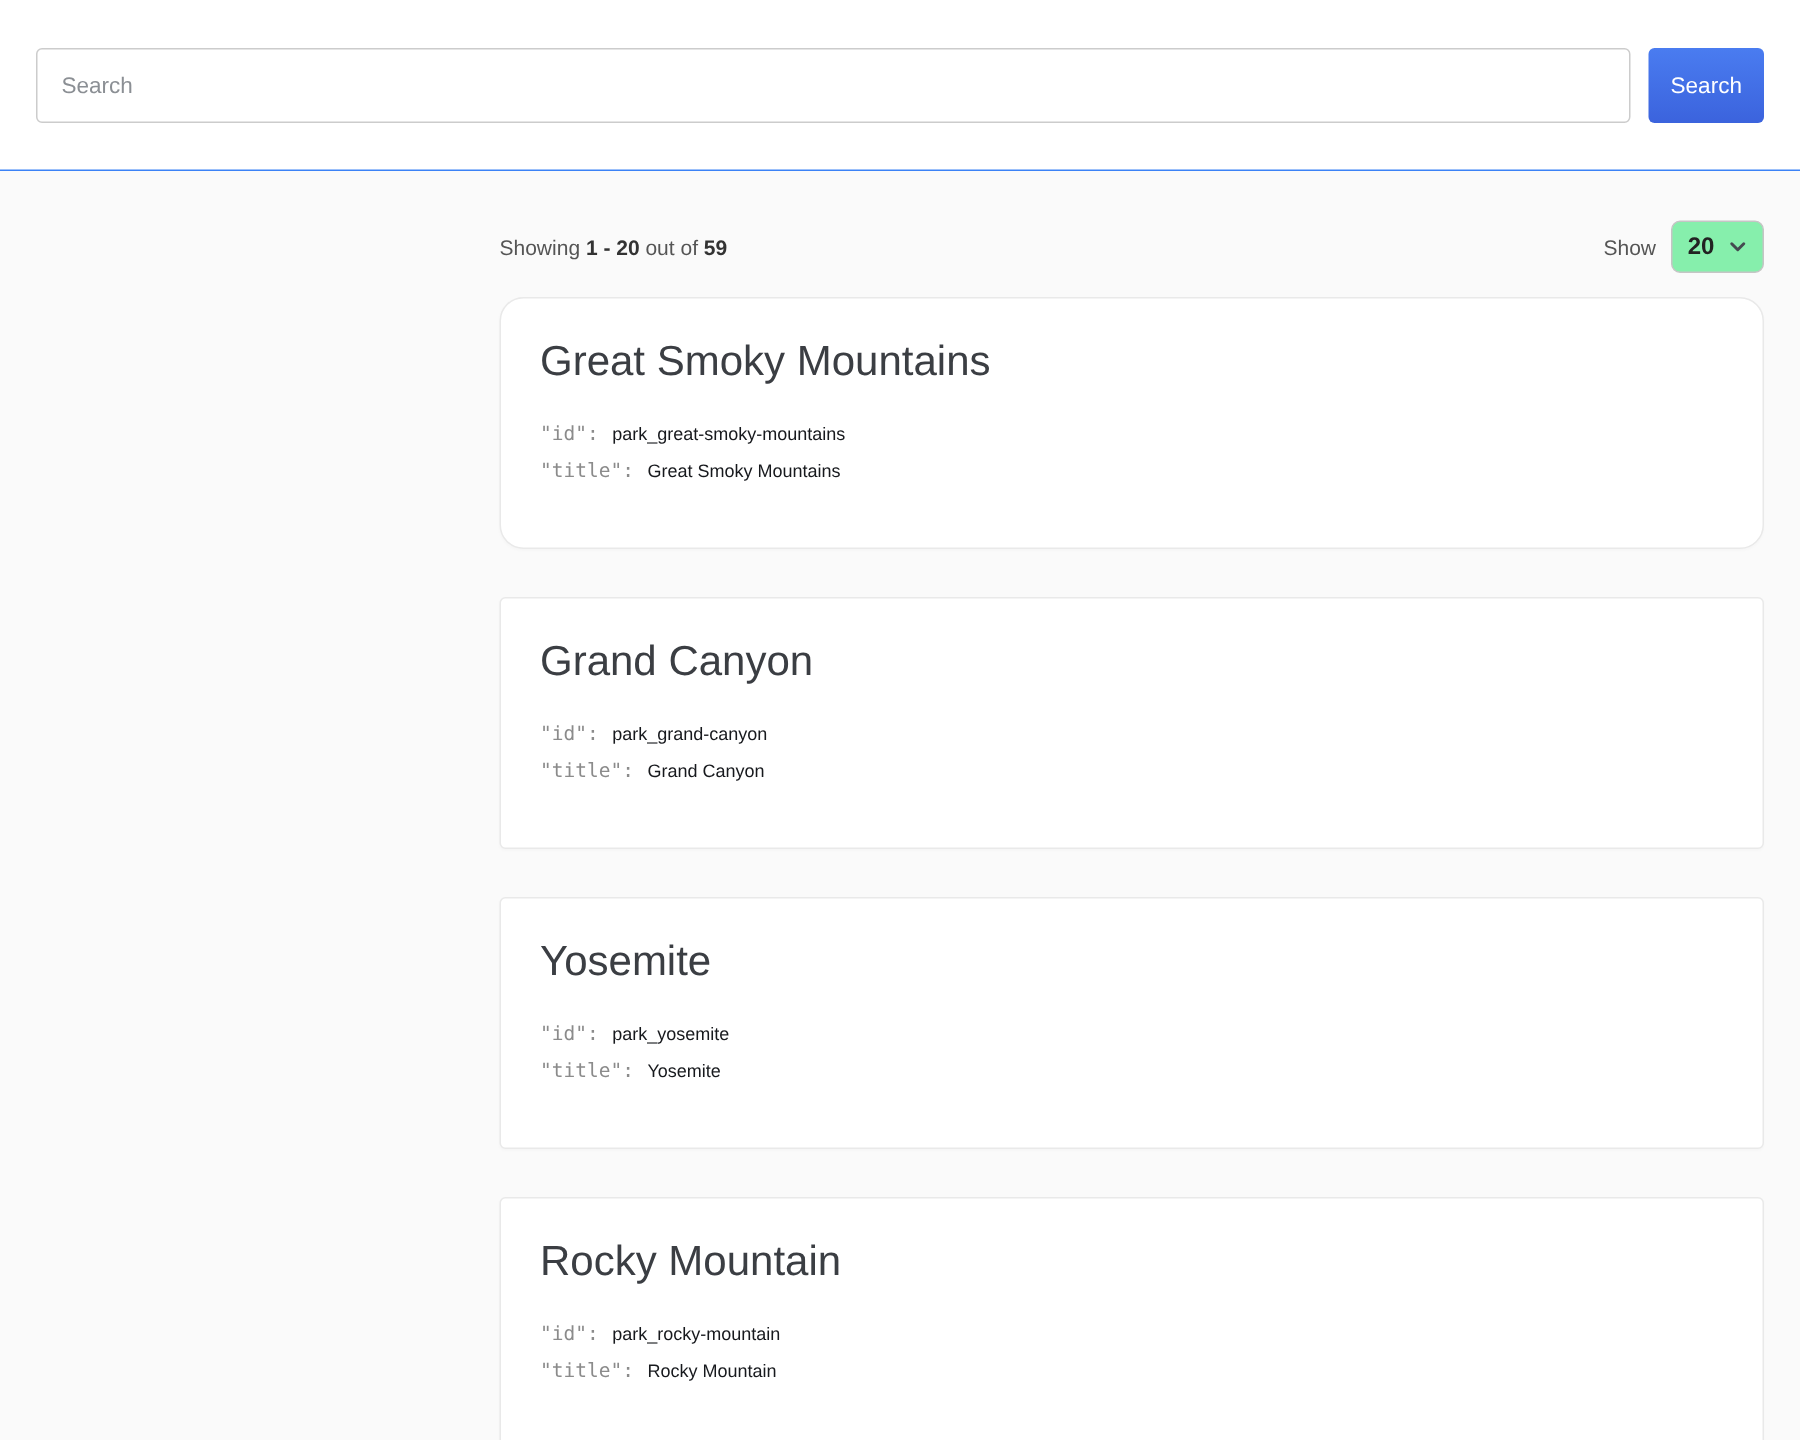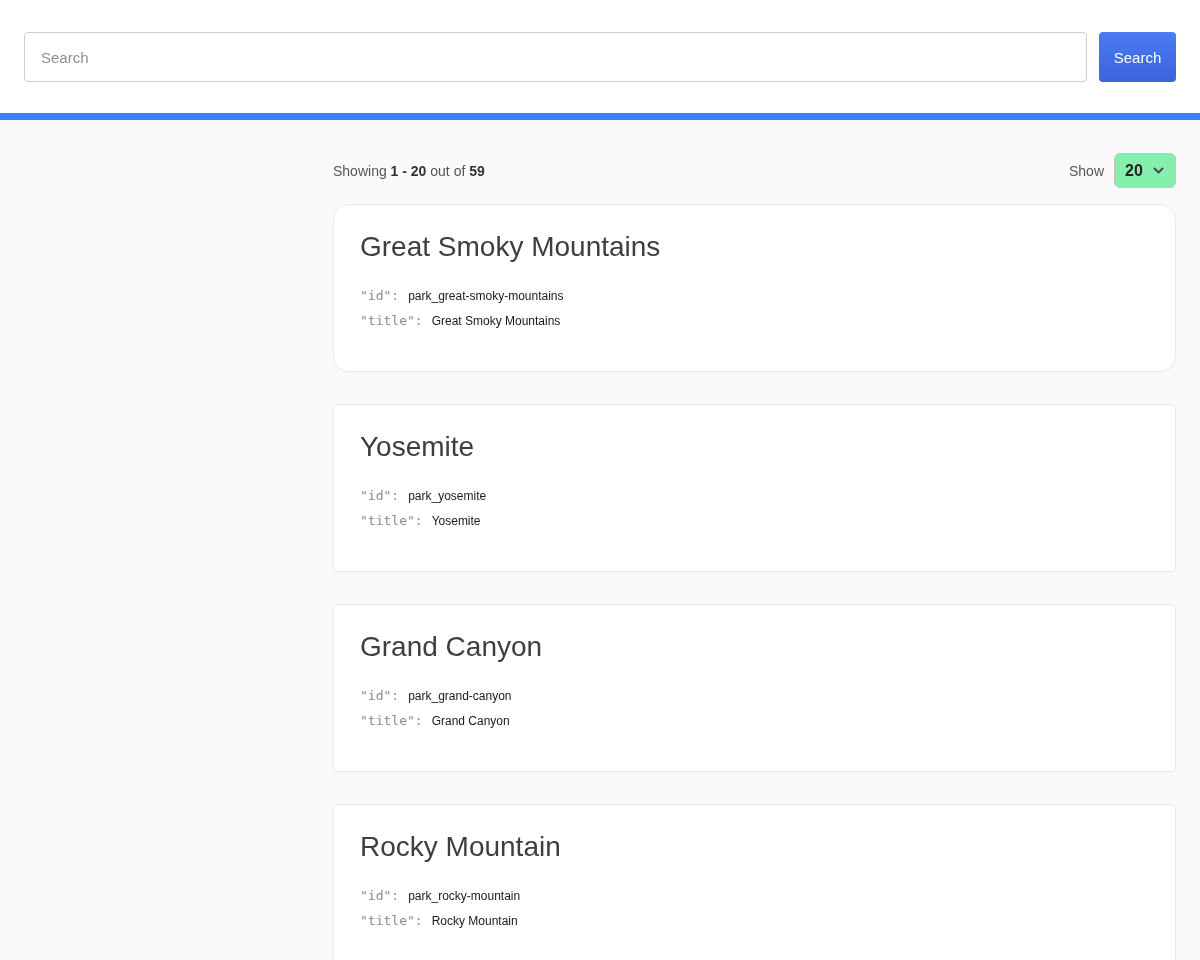--- a/index.html
+++ b/index.html
@@ -7,21 +7,21 @@
   body {
     font-family: "Liberation Sans", sans-serif;
     background: #fafafa;
     color: #333;
     overflow: hidden;
   }
 
   
   .search-header {
     background: #ffffff;
-    border-bottom: 7px solid #3b82f6;
+    border-bottom: 1px solid #3b82f6;
     padding: 32px 24px 31px 24px;
     display: flex;
     gap: 12px;
     align-items: stretch;
   }
   .search-input {
     flex: 1;
     height: 50px;
     border: 1px solid #cccccc;
     border-radius: 4px;
@@ -156,36 +156,36 @@
       <h3 class="result-title">Great Smoky Mountains</h3>
       <div class="field-row">
         <span class="field-key">"id":</span><span class="field-value">park_great-smoky-mountains</span>
       </div>
       <div class="field-row">
         <span class="field-key">"title":</span><span class="field-value">Great Smoky Mountains</span>
       </div>
     </li>
 
     <li class="result-card">
+      <h3 class="result-title">Grand Canyon</h3>
+      <div class="field-row">
+        <span class="field-key">"id":</span><span class="field-value">park_grand-canyon</span>
+      </div>
+      <div class="field-row">
+        <span class="field-key">"title":</span><span class="field-value">Grand Canyon</span>
+      </div>
+    </li>
+
+    <li class="result-card">
       <h3 class="result-title">Yosemite</h3>
       <div class="field-row">
         <span class="field-key">"id":</span><span class="field-value">park_yosemite</span>
       </div>
       <div class="field-row">
         <span class="field-key">"title":</span><span class="field-value">Yosemite</span>
-      </div>
-    </li>
-
-    <li class="result-card">
-      <h3 class="result-title">Grand Canyon</h3>
-      <div class="field-row">
-        <span class="field-key">"id":</span><span class="field-value">park_grand-canyon</span>
-      </div>
-      <div class="field-row">
-        <span class="field-key">"title":</span><span class="field-value">Grand Canyon</span>
       </div>
     </li>
 
     <li class="result-card">
       <h3 class="result-title">Rocky Mountain</h3>
       <div class="field-row">
         <span class="field-key">"id":</span><span class="field-value">park_rocky-mountain</span>
       </div>
       <div class="field-row">
         <span class="field-key">"title":</span><span class="field-value">Rocky Mountain</span>

